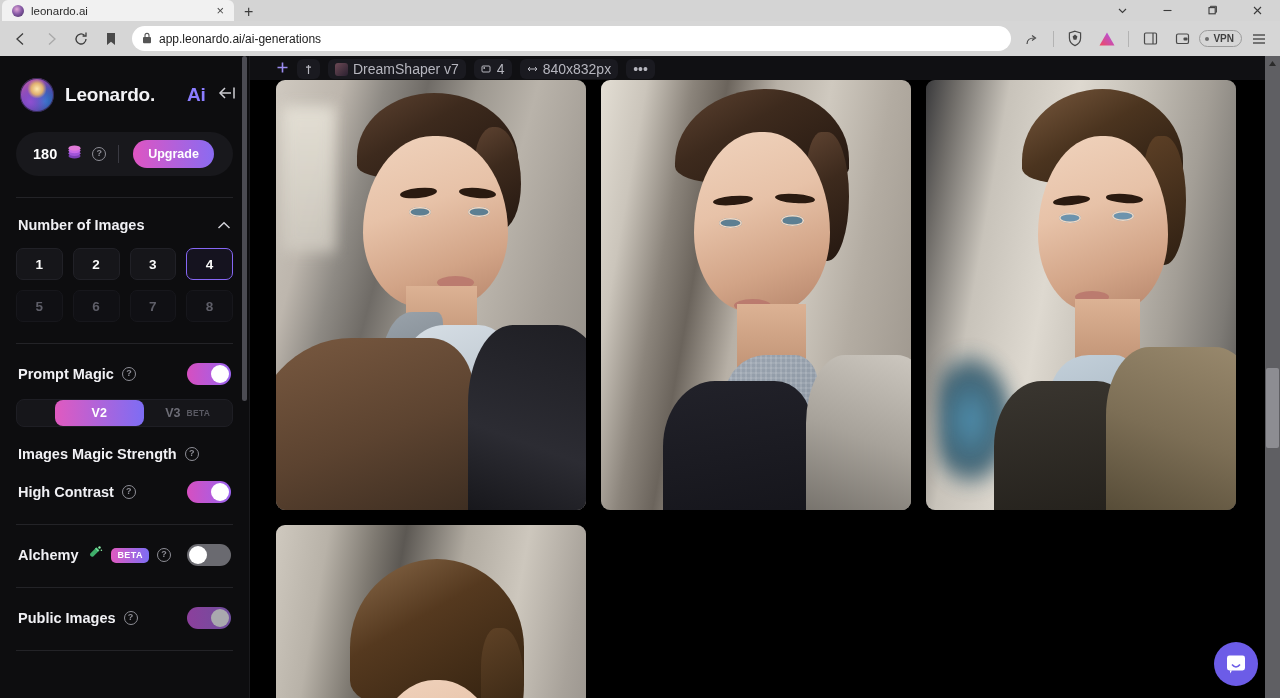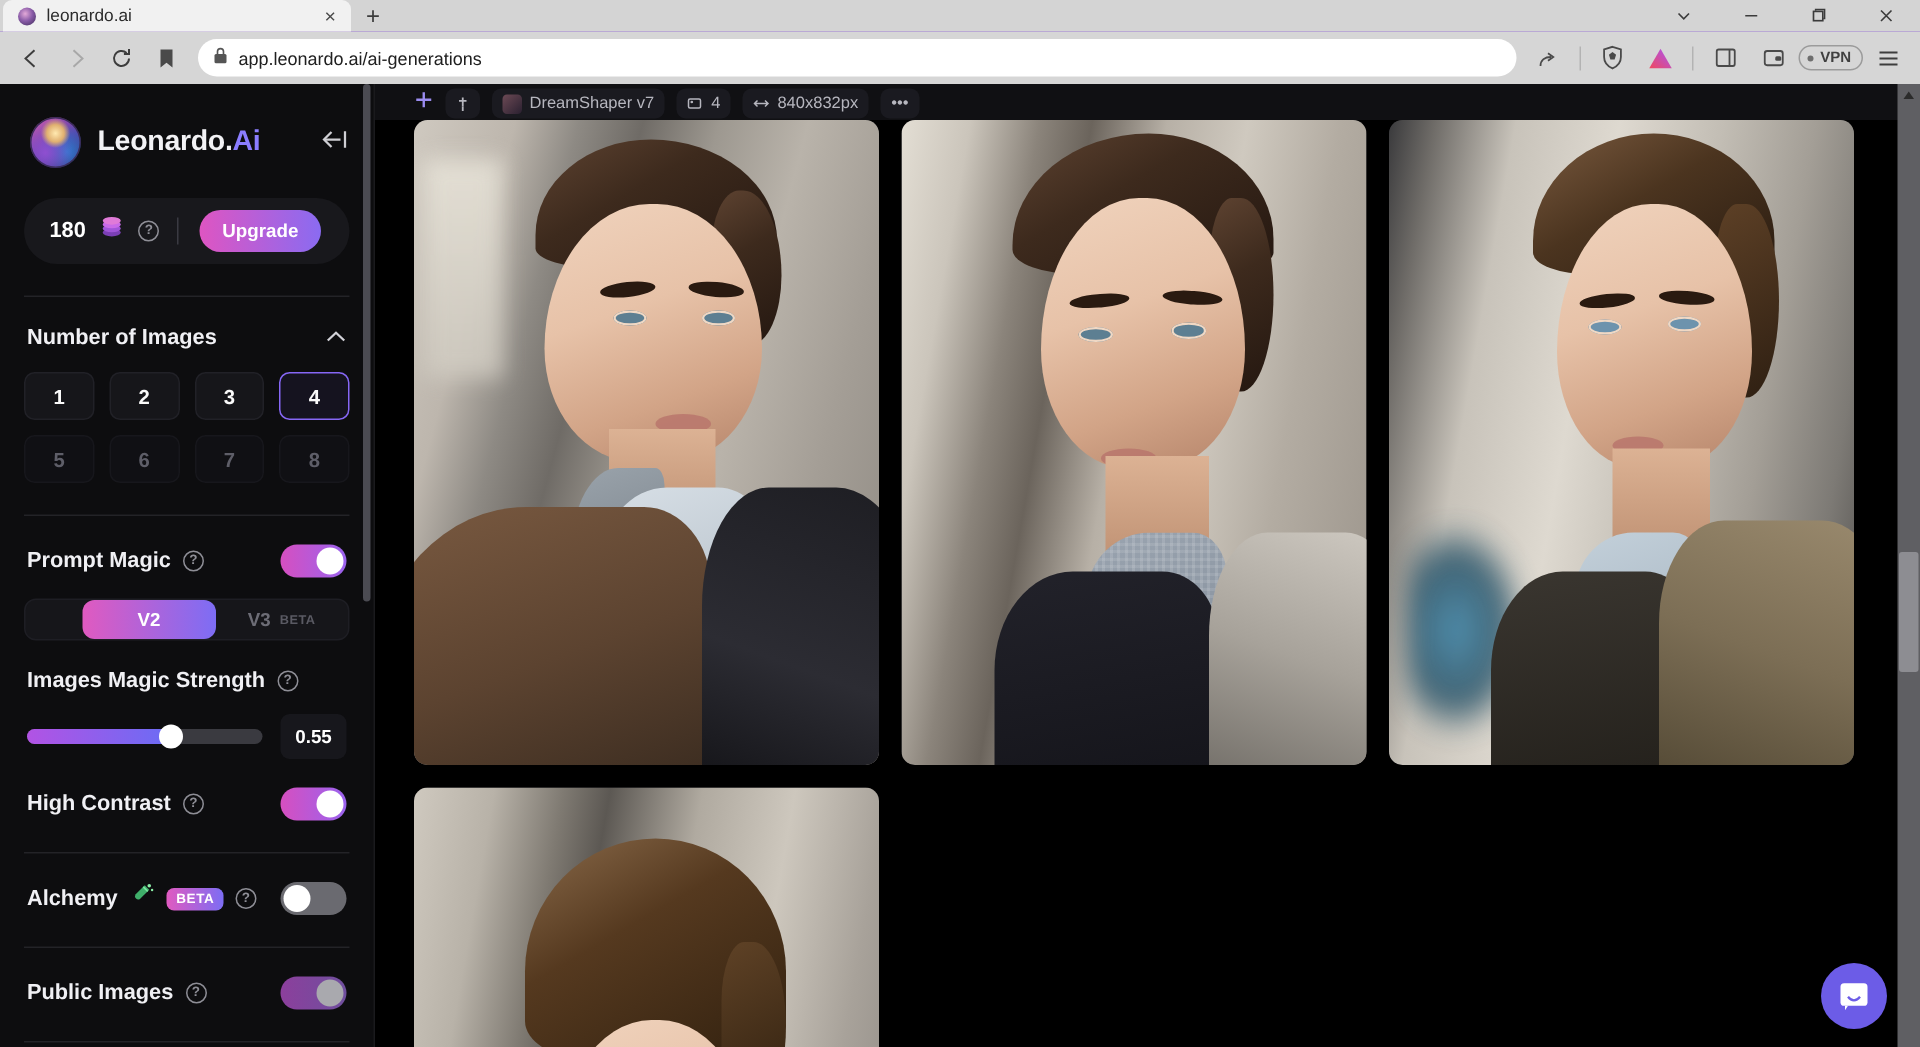--- a/index.html
+++ b/index.html
@@ -4,21 +4,21 @@
 <style>
   * { box-sizing: border-box; margin: 0; padding: 0; }
   html, body {
     width: 1280px; height: 698px;
     overflow: hidden;
     font-family: "Liberation Sans", sans-serif;
     background: #000;
   }
 
   
-  .browser { width: 1280px; height: 698px; display: flex; flex-direction: column; background: #6d28d9; }
+  .browser { width: 1280px; height: 698px; display: flex; flex-direction: column; background: #be185d; }
 
   .tabstrip {
     height: 21px; background: #d4d4d4;
     display: flex; align-items: flex-end; position: relative;
     padding-left: 2px;
   }
   .tab {
     height: 21px; width: 232px;
     background: #f1f1f1;
     border-top-left-radius: 6px; border-top-right-radius: 6px;
@@ -84,21 +84,21 @@
   .brand-logo {
     width: 34px; height: 34px; border-radius: 50%; flex: none;
     background:
       radial-gradient(circle at 50% 32%, #ffe9b0 0%, #e0b070 20%, transparent 34%),
       radial-gradient(circle at 30% 70%, #8f4fd0 0%, transparent 55%),
       radial-gradient(circle at 72% 68%, #2f7bd0 0%, transparent 55%),
       linear-gradient(145deg, #d85fb0, #5a3fa8 55%, #2a2150);
     box-shadow: inset 0 0 0 1px #3b2d5c;
   }
   .brand-name { font-size: 19px; font-weight: 700; color: #f2f2f5; letter-spacing: -0.2px; }
-  .brand-name .ai { color: #8b7dff; }
+  .brand-name .ai { color: #8b7dff; margin-left: 32px; }
   .collapse-ico { margin-left: auto; color: #cfcfd4; cursor: pointer; }
 
   .credits {
     margin-top: 20px; height: 44px; background: #18181c; border-radius: 22px;
     display: flex; align-items: center; padding: 0 11px 0 17px; gap: 9px;
   }
   .credit-num { font-size: 14.5px; font-weight: 700; color: #fff; }
   .coin-ico { flex: none; }
   .q-ico {
     width: 14px; height: 14px; border-radius: 50%;
@@ -207,21 +207,21 @@
     z-index: 4;
   }
   .prompt-text {
     flex: 1; font-size: 13px; color: #c9c9d0; white-space: nowrap;
     overflow: hidden; text-overflow: ellipsis; min-width: 0;
     padding-top: 12px;
   }
   .pb-chip {
     height: 20px; border-radius: 6px; background: #1a1a20;
     display: flex; align-items: center; gap: 5px; padding: 0 7px;
-    font-size: 11px; color: #b6b6be; flex: none;
+    font-size: 14px; color: #b6b6be; flex: none;
     margin-top: 12px; cursor: pointer;
   }
   .pb-ico { flex: none; color: #9b8cf0; margin-top: 12px; cursor: pointer; }
   .chip-thumb {
     width: 13px; height: 13px; border-radius: 3px; flex: none;
     background: linear-gradient(135deg, #6d4a55, #2a2030);
   }
 
   .grid {
     position: absolute; left: 0; right: 16px; top: 24px; bottom: 0;
@@ -609,27 +609,20 @@
             <span>V3</span>
             <span class="beta-sm">BETA</span>
           </div>
         </div>
 
         <div class="row">
           <span class="row-label">Images Magic Strength</span>
           <span class="q-ico">?</span>
         </div>
 
-        <div class="slider-row">
-          <span class="track">
-            <span class="fill" style="width: 61%;"></span>
-            <span class="thumb" style="left: calc(61% - 8px);"></span>
-          </span>
-          <span class="sval">0.55</span>
-        </div>
 
         <div class="row">
           <span class="row-label">High Contrast</span>
           <span class="q-ico">?</span>
           <span class="spacer"></span>
           <span class="toggle on">
             <span class="knob"></span>
           </span>
         </div>
 

